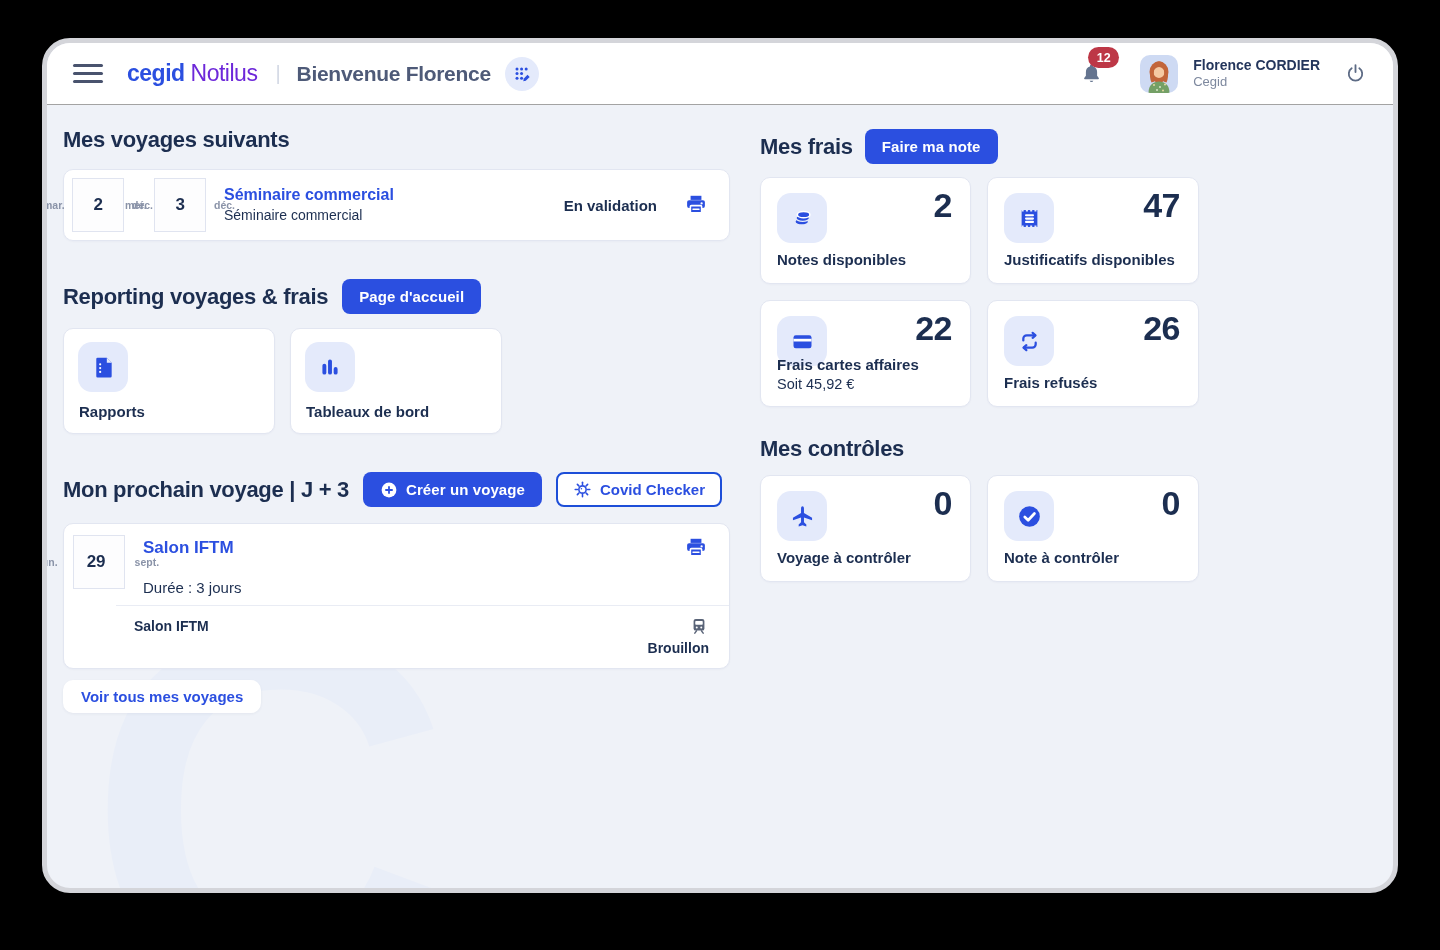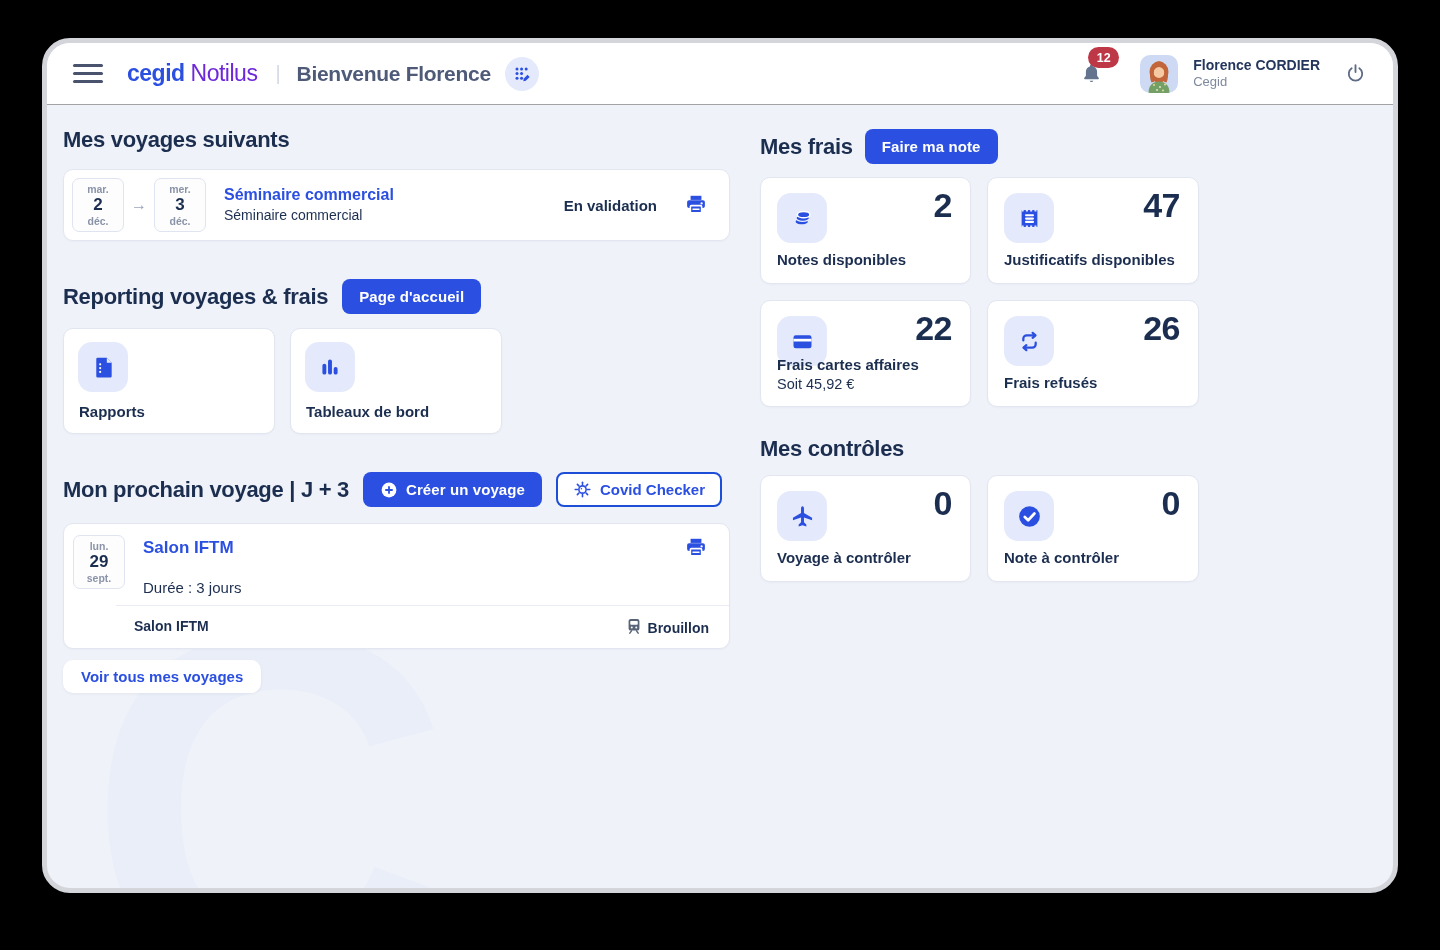--- a/index.html
+++ b/index.html
@@ -72,22 +72,22 @@
   }
 
   .card{
     background:#fff; border:1px solid #e2e6f1; border-radius:10px;
     box-shadow:0 1px 2px rgba(28,46,80,0.03);
   }
 
   
   .trip-card{ width:667px; height:72px; display:flex; align-items:center; padding:0 20px 0 8px; margin-top:16px; cursor:pointer; }
   .date-chip{
-    width:52px; height:54px; border:1px solid #e0e4f0; border-radius:7px; background:#fdfdfe;
-    display:flex; flex-direction:column; align-items:center; justify-content:center; line-height:1.15; flex-shrink:0;
+    width:52px; height:54px; border:1px solid #e0e4f0; border-radius:0; background:#fdfdfe;
+    display:flex; flex-direction:row; align-items:center; justify-content:center; line-height:1.15; flex-shrink:0;gap:29px;
   }
   .date-chip .dow, .date-chip .mon{ font-size:10.5px; color:#8a93a8; font-weight:600; }
   .date-chip .day{ font-size:17px; color:#1c2e50; font-weight:800; }
   .chip-arrow{ color:#9aa3b8; font-size:16px; margin:0 7px; }
   .trip-titles{ margin-left:18px; }
   .trip-title{ color:#2b4fe0; font-weight:800; font-size:16px; line-height:1.3; }
   .trip-sub{ color:#1c2e50; font-size:14px; line-height:1.35; }
   .trip-status{ margin-left:auto; color:#1c2e50; font-size:15px; font-weight:600; }
   .print-btn{ margin-left:26px; cursor:pointer; display:flex; }
 
@@ -101,21 +101,21 @@
 
   
   .salon-card{ width:667px; margin-top:16px; cursor:pointer; }
   .salon-top{ display:flex; padding:11px 20px 9px 9px; }
   .salon-titles{ margin-left:18px; padding-top:2px; }
   .salon-title{ color:#2b4fe0; font-weight:800; font-size:17px; line-height:1.3; }
   .salon-duration{ color:#1c2e50; font-size:15px; margin-top:20px; }
   .salon-divider{ border-top:1px solid #e9ecf4; margin-left:52px; }
   .salon-bottom{ display:flex; padding:10px 20px 12px 70px; }
   .salon-leg{ color:#1c2e50; font-size:14px; font-weight:600; padding-top:2px; }
-  .salon-right{ margin-left:auto; display:flex; flex-direction:row; align-items:flex-end; gap:4px; }
+  .salon-right{ margin-left:auto; display:flex; flex-direction:column; align-items:flex-end; gap:4px; }
   .salon-status{ color:#1c2e50; font-size:14px; font-weight:800; }
   .view-all{ margin-top:11px; }
 
   
   .stat-head{ display:flex; align-items:center; gap:12px; margin-top:2px; }
   .stat-grid{ display:grid; grid-template-columns:211px 212px; gap:16px; margin-top:13px; }
   .stat-card{ height:107px; padding:15px 16px; position:relative; cursor:pointer; }
   .stat-value{ position:absolute; top:8px; right:18px; font-size:34px; font-weight:800; color:#1c2e50; letter-spacing:-0.5px; }
   .stat-label{ position:absolute; left:16px; bottom:13px; font-size:15px; font-weight:800; color:#1c2e50; line-height:1.25; }
   .stat-sublabel{ font-weight:400; font-size:14.5px; display:block; }

